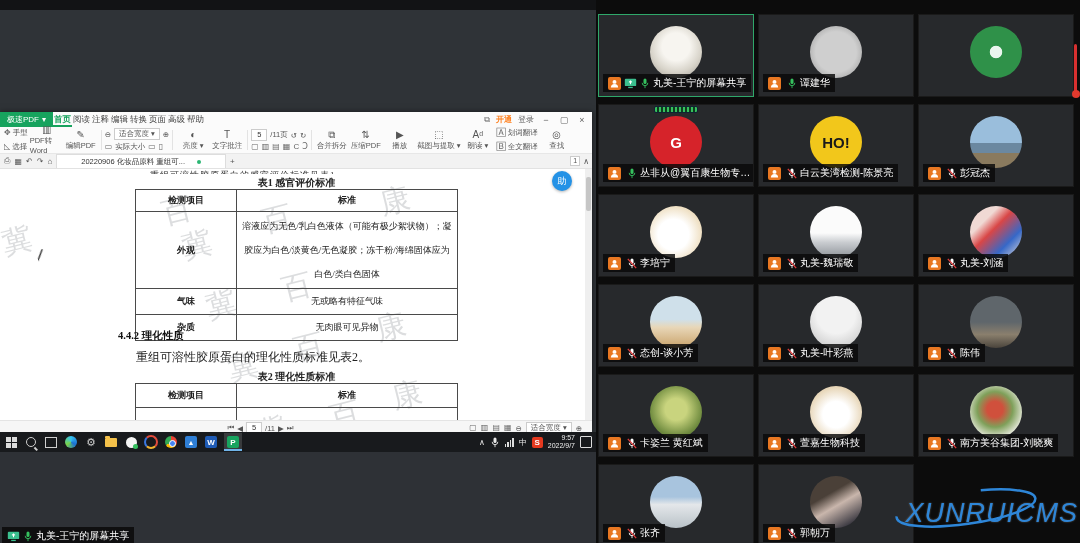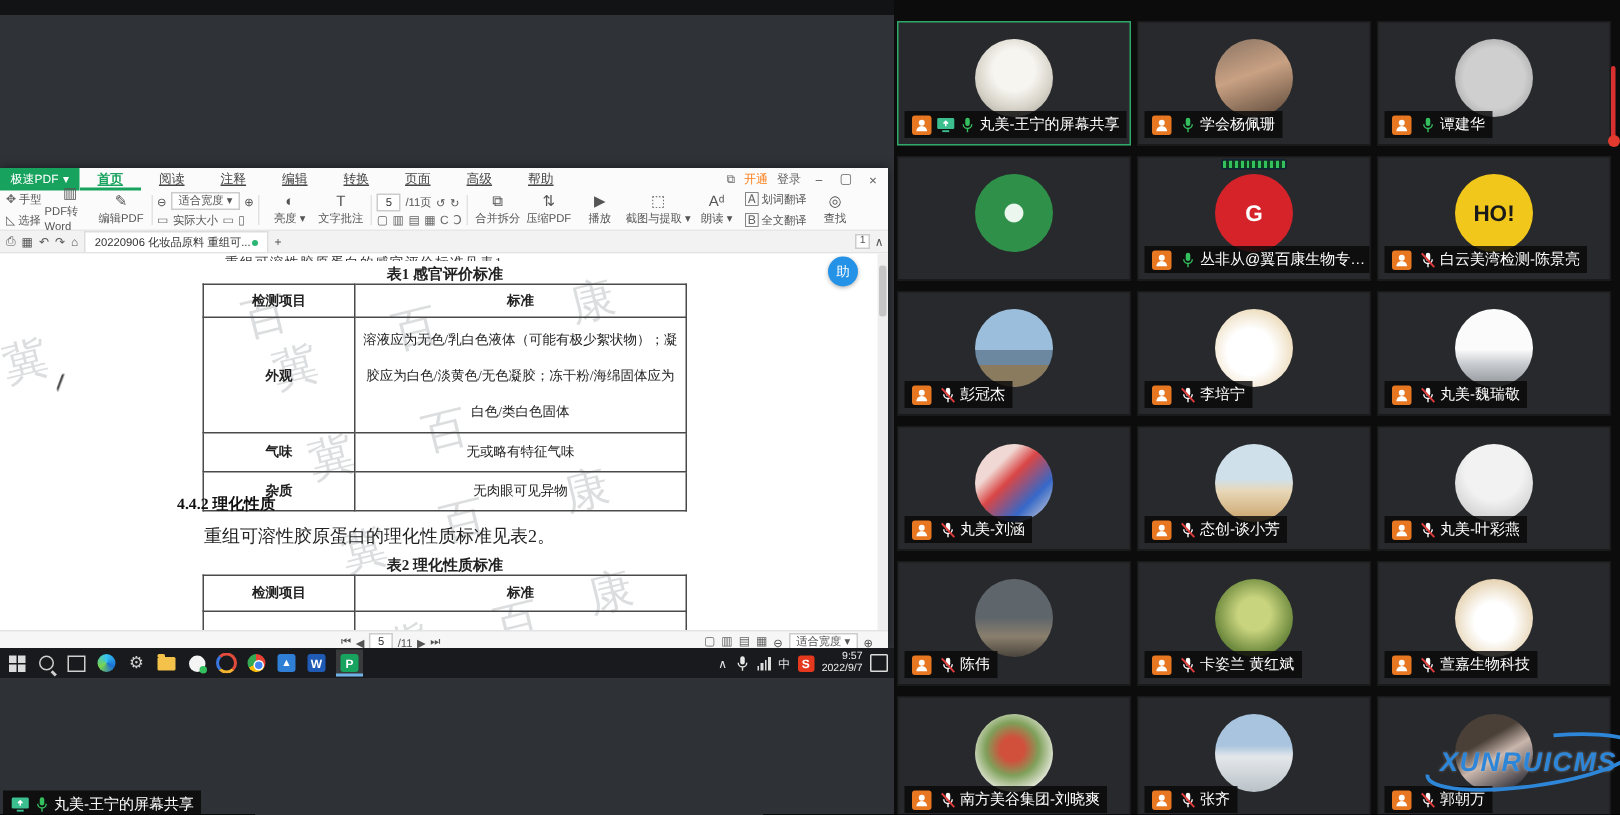--- a/index.html
+++ b/index.html
@@ -7,37 +7,37 @@
     font-family:"Liberation Sans","DejaVu Sans",sans-serif;-webkit-font-smoothing:antialiased;}
   
   .share-area{position:absolute;left:0;top:0;width:596px;height:543px;background:#131416;}
   .desktop{position:absolute;left:0;top:10px;width:596px;height:442px;background:#2f3337;overflow:hidden;}
   .floor{position:absolute;left:0;top:452px;width:596px;height:91px;background:#2e3136;overflow:hidden;}
   
   .pdfwin{position:absolute;left:0;top:102px;width:592px;height:320px;background:#fff;box-shadow:0 0 6px rgba(0,0,0,.5);}
   .titlebar{height:15px;background:#fbfbfb;display:flex;align-items:center;font-size:8.5px;color:#444;}
   .brand{background:#17a35e;color:#fff;height:15px;display:flex;align-items:center;padding:0 7px;font-size:8px;gap:3px;}
   .menus{display:flex;height:15px;align-items:center;}
-  .menu{padding:0 12px;height:15px;line-height:15px;cursor:default;text-decoration:underline;}
+  .menu{padding:0 1px;height:15px;line-height:15px;cursor:default;}
   .menu.active{color:#17a35e;box-shadow:inset 0 -2px 0 #17a35e;font-weight:bold;}
   .tb-right{margin-left:auto;display:flex;align-items:center;gap:6px;padding-right:4px;font-size:8px;color:#666;}
-  .kaitong{color:#ff7e1a;font-weight:normal;}
+  .kaitong{color:#ff7e1a;font-weight:bold;}
   .winbtn{width:12px;text-align:center;color:#666;font-size:9px;}
   .toolbar{height:26px;background:#fbfbfb;border-bottom:1px solid #e7e7e7;display:flex;align-items:center;font-size:7.5px;color:#555;padding-left:2px;}
   .sep{width:1px;height:20px;background:#e3e3e3;margin:0 3px;}
   .stack{display:flex;flex-direction:column;justify-content:center;gap:2px;}
   .srow{display:flex;align-items:center;gap:3px;}
   .sbtn{display:flex;align-items:center;gap:2px;padding:1px 2px;}
   .bigbtn{display:flex;flex-direction:column;align-items:center;justify-content:center;width:34px;gap:1px;}
   .ti{font-size:10px;line-height:10px;color:#555;}
   .ti2{font-size:8px;line-height:8px;color:#666;}
   .zoombox{border:1px solid #ccc;background:#fff;font-size:7.5px;padding:0 4px;line-height:10px;color:#555;}
   .pagebox{border:1px solid #ccc;background:#fff;font-size:7.5px;padding:0 5px;line-height:10px;color:#333;}
   .tabrow{height:14px;background:#f2f2f2;display:flex;align-items:center;font-size:8px;color:#555;gap:4px;padding-left:4px;border-bottom:1px solid #e2e2e2;}
-  .doc-tab{background:#fff;border:1px solid #ddd;border-bottom:none;height:13px;display:flex;align-items:center;gap:1px;padding:0 6px;font-size:7.5px;color:#333;max-width:150px;}
+  .doc-tab{background:#fff;border:1px solid #ddd;border-bottom:none;height:13px;display:flex;align-items:center;gap:12px;padding:0 24px;font-size:7.5px;color:#333;max-width:150px;}
   .gdot{width:4px;height:4px;border-radius:50%;background:#2bb673;}
   .tabrow-right{margin-left:auto;display:flex;align-items:center;gap:3px;padding-right:3px;}
   .badge1{border:1px solid #ccc;background:#fff;font-size:7px;padding:0 2px;line-height:8px;color:#555;}
   .docarea{position:relative;height:251px;background:#fff;overflow:hidden;font-family:"Liberation Serif","DejaVu Serif",serif;}
   .wm{position:absolute;font-size:30px;color:#8d9296;opacity:.3;transform:rotate(-14deg);font-family:"DejaVu Serif",serif;pointer-events:none;}
   .clipline{position:absolute;top:0;left:150px;height:5px;overflow:hidden;font-size:9px;color:#333;letter-spacing:1px;}
   .t-title{position:absolute;left:135px;width:323px;text-align:center;font-weight:bold;font-size:10px;color:#222;}
   .dtable{position:absolute;left:135px;width:323px;border-collapse:collapse;table-layout:fixed;font-size:9px;color:#222;}
   .dtable td{border:1px solid #4a4a4a;text-align:center;vertical-align:middle;padding:2px 4px;}
   .dtable .c1{width:92px;font-weight:bold;}
@@ -100,21 +100,21 @@
   .pbadge{width:13px;height:13px;background:#e87722;border-radius:2px;display:inline-flex;align-items:center;justify-content:center;flex:0 0 auto;}
   
   .toast{position:absolute;left:272px;top:40px;width:204px;height:32px;background:rgba(38,38,38,.94);border-radius:3px;
     display:flex;align-items:center;gap:6px;padding:0 8px;box-sizing:border-box;z-index:6;}
   .toast .div{width:1px;height:16px;background:#555;}
   .toast-txt{color:#f0f0f0;font-size:10.5px;white-space:nowrap;}
   .diamonds{margin-left:auto;display:flex;}
   .diamonds i{width:10px;height:10px;transform:rotate(45deg);margin-left:-4px;opacity:.55;}
   .redind{position:absolute;right:3px;top:44px;width:3px;height:50px;background:#d83030;border-radius:2px;z-index:6;}
   .redind:after{content:"";position:absolute;left:-2.5px;bottom:-4px;width:8px;height:8px;border-radius:50%;background:#e23a2e;}
-  .xrwm{position:absolute;right:2px;top:498px;z-index:7;color:#2e86d8;font-size:18px;font-weight:bold;font-style:italic;
+  .xrwm{position:absolute;right:2px;top:498px;z-index:7;color:#2e86d8;font-size:27px;font-weight:normal;font-style:italic;
     letter-spacing:1px;text-shadow:0 0 2px rgba(255,255,255,.35);}
   .xrwm svg{position:absolute;left:-14px;top:-12px;}
   .topstrip{position:absolute;left:0;top:0;width:596px;height:10px;background:#121315;}
 </style>
 </head>
 <body>
 
 <div id="stage">
 
   <div class="share-area">
@@ -462,42 +462,20 @@
     <path d="M2.6 6.2a3.4 3.4 0 0 0 6.8 0" fill="none" stroke="#35c05e" stroke-width="1.1"></path>
     <line x1="6" y1="9.8" x2="6" y2="12.6" stroke="#35c05e" stroke-width="1.1"></line>
 
   </svg>
             </span>
       <span class="pname">丸美-王宁的屏幕共享</span>
     </div>
   </div>
         <div class="tile">
 
-    <div class="avatar" style="background: linear-gradient(160deg, rgb(138, 116, 100), rgb(201, 161, 131) 45%, rgb(90, 71, 56));"></div>
-    <div class="nameplate">
-      <span class="pbadge" hidden="">
-        <svg width="9" height="9" viewBox="0 0 10 10">
-                <circle cx="5" cy="3.2" r="2.2" fill="#fff"></circle>
-                <path d="M1 9.5a4 4 0 0 1 8 0z" fill="#fff"></path>
-              </svg>
-      </span>
-      <span class="shic" hidden=""></span>
-      <span class="mic">
-              <svg viewBox="0 0 12 14" width="10" height="13">
-    <rect x="4.2" y="1" width="3.6" height="6.5" rx="1.8" fill="#35c05e"></rect>
-    <path d="M2.6 6.2a3.4 3.4 0 0 0 6.8 0" fill="none" stroke="#35c05e" stroke-width="1.1"></path>
-    <line x1="6" y1="9.8" x2="6" y2="12.6" stroke="#35c05e" stroke-width="1.1"></line>
-
-  </svg>
-            </span>
-      <span class="pname">学会杨佩珊</span>
-    </div>
-  </div>
-        <div class="tile">
-
     <div class="avatar" style="background: radial-gradient(circle, rgb(207, 207, 207) 0px, rgb(207, 207, 207) 55%, rgb(142, 142, 142));"></div>
     <div class="nameplate">
       <span class="pbadge" hidden="">
         <svg width="9" height="9" viewBox="0 0 10 10">
                 <circle cx="5" cy="3.2" r="2.2" fill="#fff"></circle>
                 <path d="M1 9.5a4 4 0 0 1 8 0z" fill="#fff"></path>
               </svg>
       </span>
       <span class="shic" hidden=""></span>
       <span class="mic">

